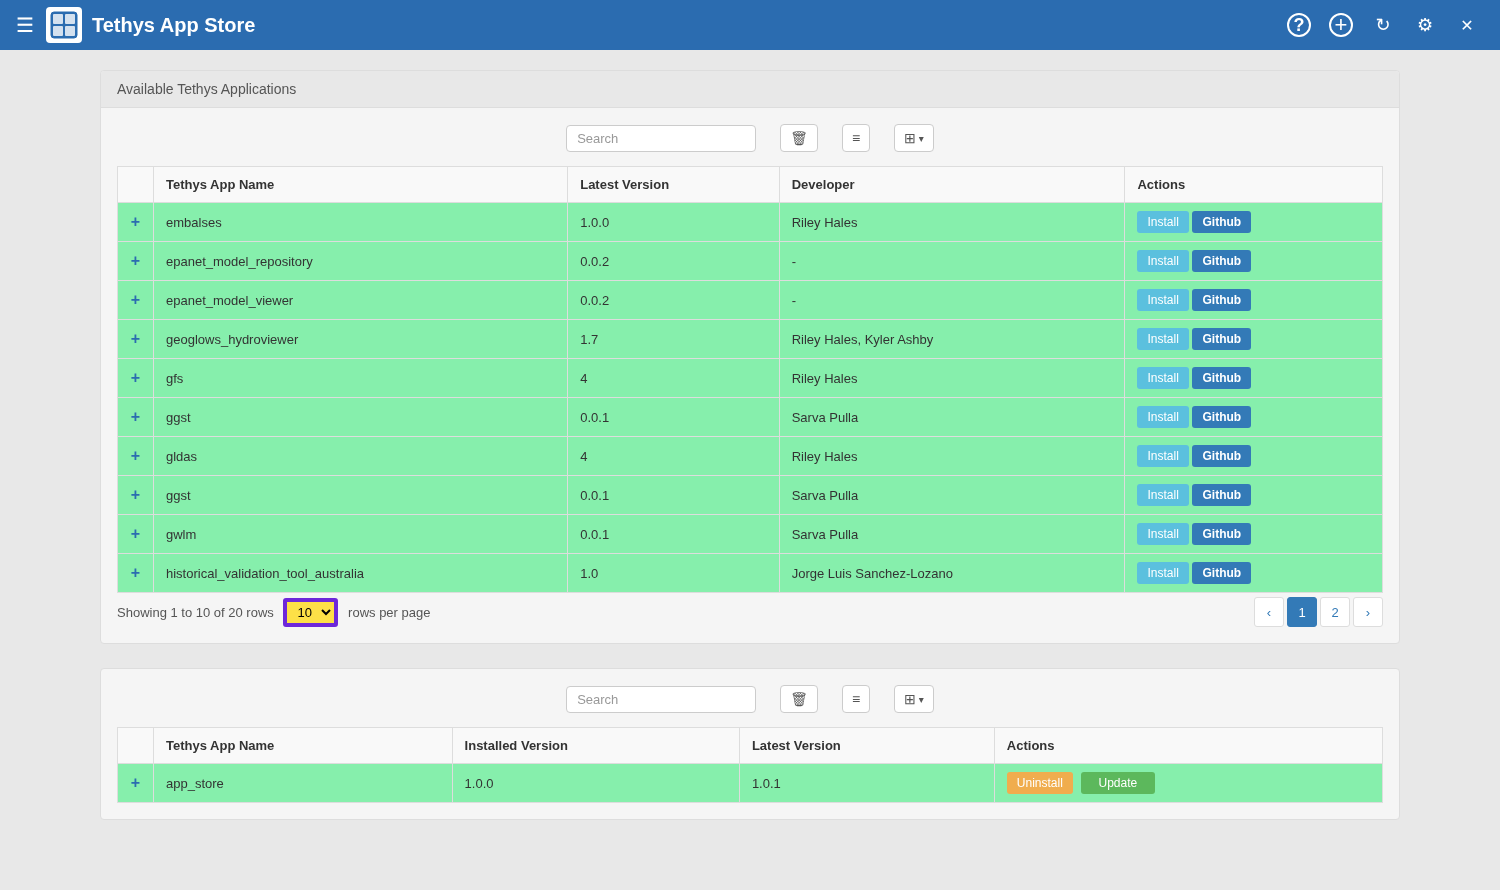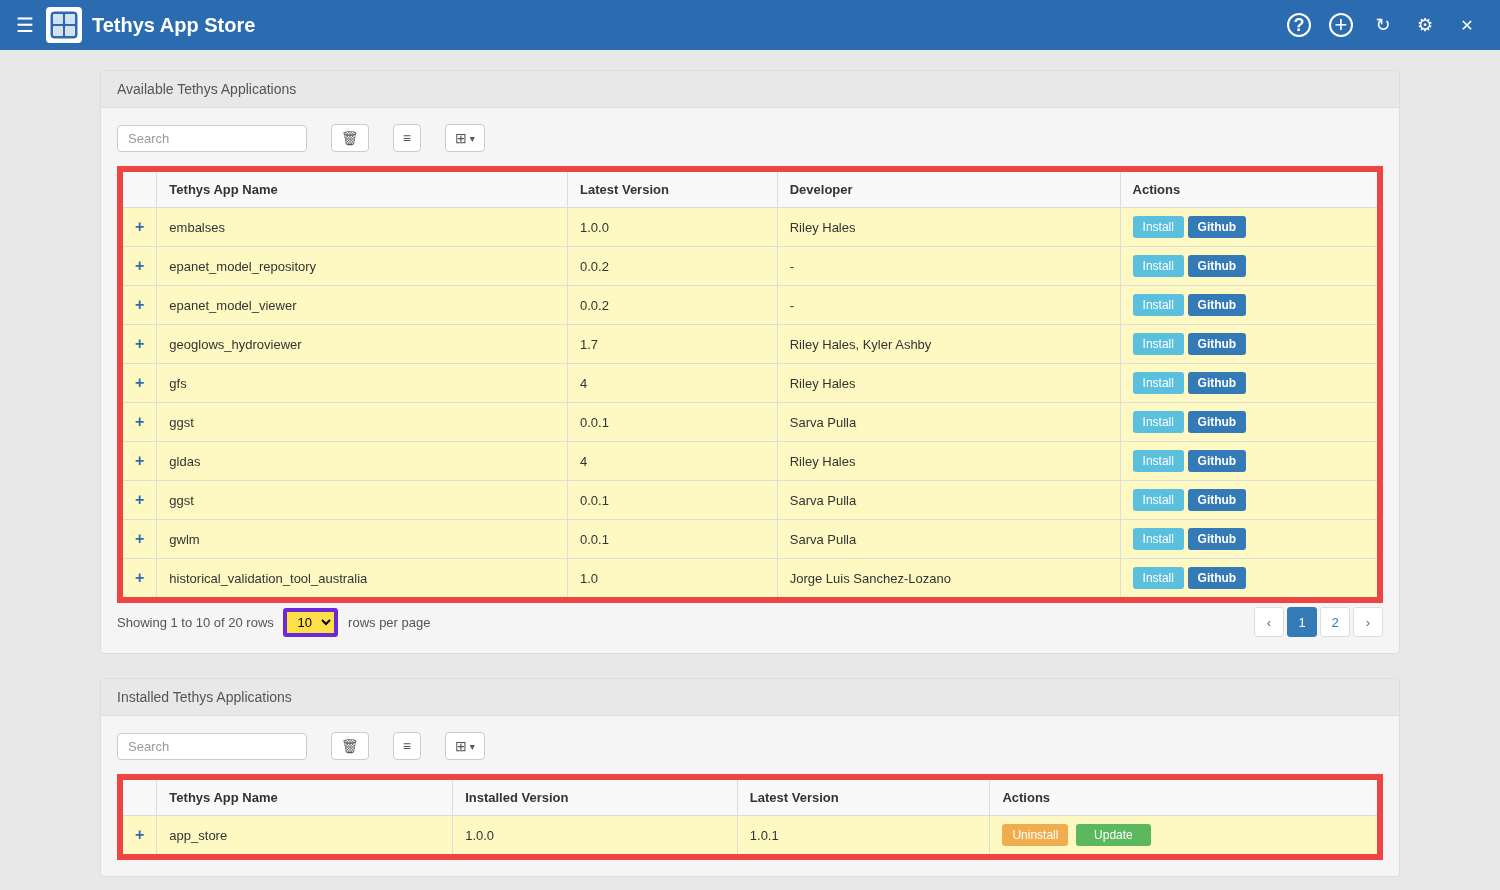--- a/index.html
+++ b/index.html
@@ -74,21 +74,21 @@
       padding: 10px 16px;
       font-size: 14px;
       font-weight: normal;
       color: #555;
     }
     .panel-body { padding: 16px; }
 
     
     .toolbar {
       display: flex;
-      justify-content: flex-start;
+      justify-content: center;
       align-items: center;
       gap: 24px;
       margin-bottom: 14px;
     }
     .search-input {
       border: 1px solid #ccc;
       border-radius: 4px;
       padding: 5px 10px;
       font-size: 13px;
       width: 190px;
@@ -106,22 +106,22 @@
       color: #555;
       display: flex;
       align-items: center;
       gap: 3px;
     }
 
     
     .data-table {
       width: 100%;
       border-collapse: collapse;
-      background: #fef9c3;
-      border: 6px solid #ef4444;
+      background: #86efac;
+      border: 1px solid #ef4444;
     }
     .data-table th {
       background: #f9f9f9;
       border: 1px solid #ddd;
       padding: 10px 12px;
       text-align: left;
       font-weight: bold;
       font-size: 13px;
     }
     .data-table td {
@@ -437,21 +437,20 @@
           <button class="page-btn">‹</button>
           <button class="page-btn active">1</button>
           <button class="page-btn">2</button>
           <button class="page-btn">›</button>
         </div>
       </div>
     </div>
   </div>
 
   <div class="panel">
-    <div class="panel-header">Installed Tethys Applications</div>
     <div class="panel-body">
 
       <div class="toolbar">
         <input class="search-input" type="text" placeholder="Search" style="">
         <button class="toolbar-btn">
           <span>🗑</span>
         </button>
         <button class="toolbar-btn">
           <span>≡</span>
         </button>

